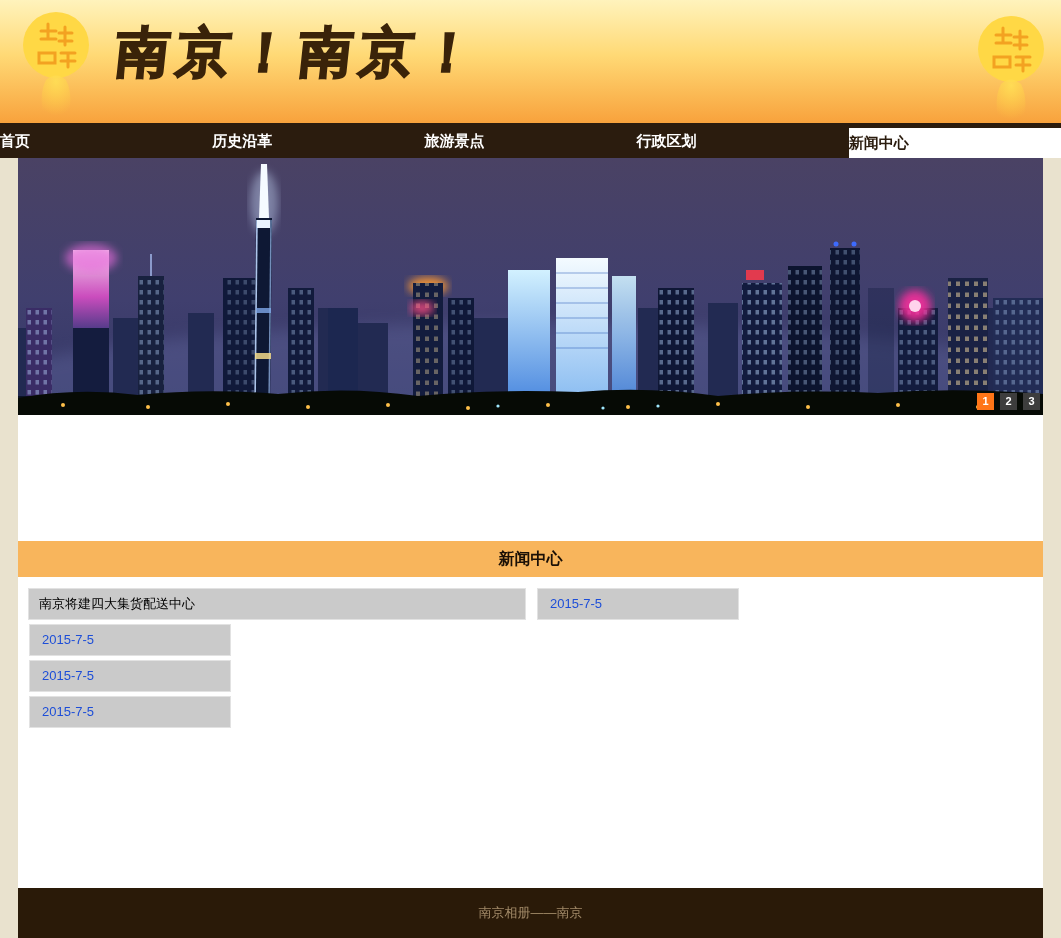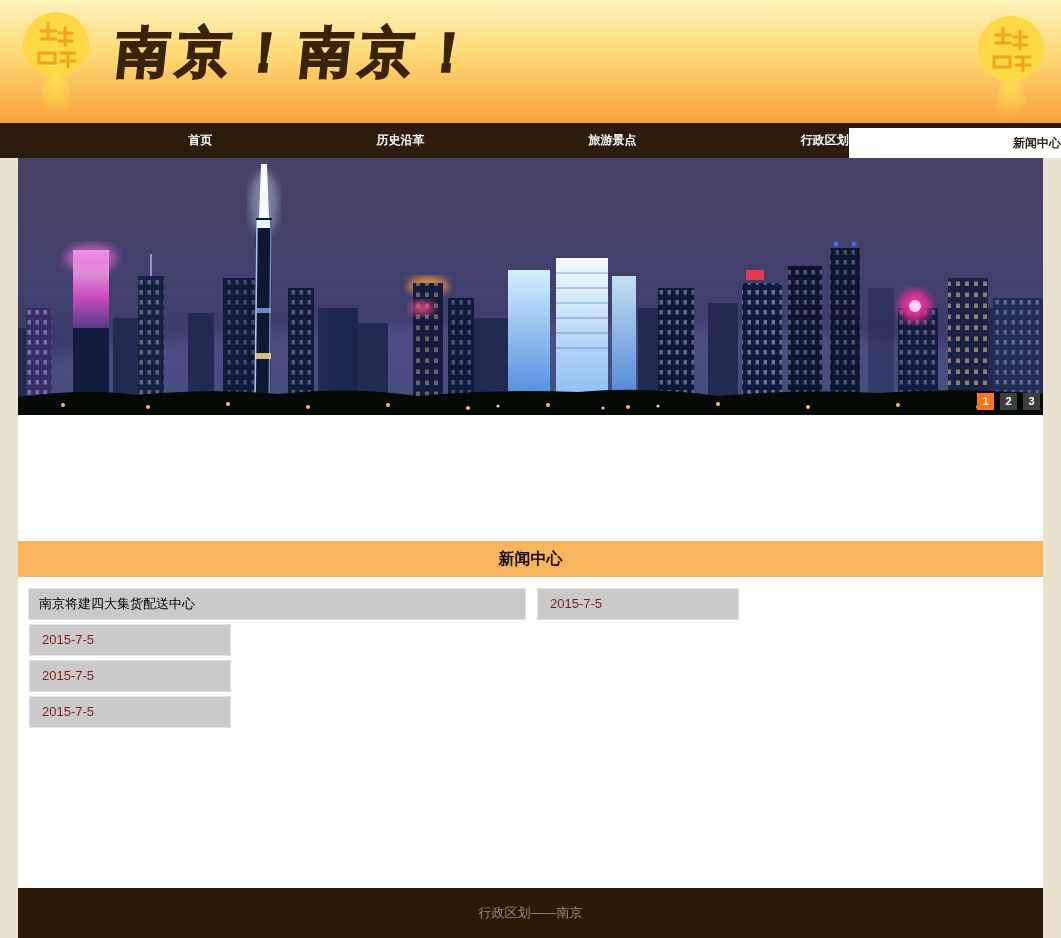--- a/index.html
+++ b/index.html
@@ -17,21 +17,21 @@
     font-weight:bold;color:var(--title-color);letter-spacing:7px;transform:skewX(-6deg);
     -webkit-text-stroke:2px var(--title-color);font-family:"DejaVu Sans","Liberation Sans",sans-serif;}
   .seal{position:absolute;top:8px;width:72px;height:110px;}
   .seal.left{left:20px;}
   .seal.right{right:14px;top:12px;}
   .seal svg{display:block;}
 
   
   .main-nav{height:35px;background:var(--nav-bg);}
   .nav-list{list-style:none;margin:0;padding:0;display:flex;height:35px;}
-  .nav-item{flex:1;text-align:right;height:35px;line-height:35px;color:#FFFFFF;font-size:12px;font-weight:bold;cursor:pointer;}
+  .nav-item{flex:1;text-align:left;height:35px;line-height:35px;color:#FFFFFF;font-size:15px;font-weight:bold;cursor:pointer;}
   .nav-item.active{background:#FFFFFF;color:var(--nav-bg);height:30px;line-height:30px;margin-top:5px;}
 
   
   .wrapper{margin:0 18px;width:1025px;height:780px;background:#FFFFFF;display:flex;flex-direction:column;}
 
   
   .banner{position:relative;width:1025px;height:257px;flex:none;}
   .banner svg{display:block;}
   .pager{position:absolute;right:3px;bottom:5px;display:flex;}
   .page-dot{display:block;width:17px;height:17px;line-height:17px;text-align:center;margin-left:6px;
@@ -40,21 +40,21 @@
 
   
   .news{flex:none;}
   .news-header{margin-top:126px;height:36px;line-height:36px;background:var(--news-header-bg);
     text-align:center;font-size:16px;font-weight:bold;color:#1B1006;font-family:"Liberation Serif","DejaVu Serif",serif;}
   .news-list{margin-top:11px;}
   .news-row{display:flex;margin-bottom:4px;height:32px;}
   .news-title{margin-left:10px;width:486px;height:30px;line-height:30px;background:var(--news-bar-bg);
     border:1px solid var(--news-bar-border);padding-left:10px;font-size:13px;color:#000;white-space:pre;cursor:pointer;}
   .news-date{margin-left:11px;width:188px;height:30px;line-height:30px;background:var(--news-bar-bg);
-    border:1px solid var(--news-bar-border);padding-left:12px;font-size:13px;color:#7f1d1d;}
+    border:1px solid var(--news-bar-border);padding-left:12px;font-size:13px;color:#1d4ed8;}
 
   
   .site-footer{margin-top:auto;height:50px;line-height:50px;background:var(--footer-bg);
     text-align:center;font-size:13px;color:var(--footer-text);flex:none;}
 </style>
 </head>
 <body>
 
 <div class="page">
 
@@ -267,17 +267,17 @@
           <div class="news-row">
             <div class="news-date">2015-7-5</div>
           </div>
           <div class="news-row">
             <div class="news-date">2015-7-5</div>
           </div>
         </div>
     </section>
 
     <footer class="site-footer">
-      <span>行政区划——南京</span>
+      <span>南京相册——南京</span>
     </footer>
 
   </div>
 </div>
 
 </body></html>

